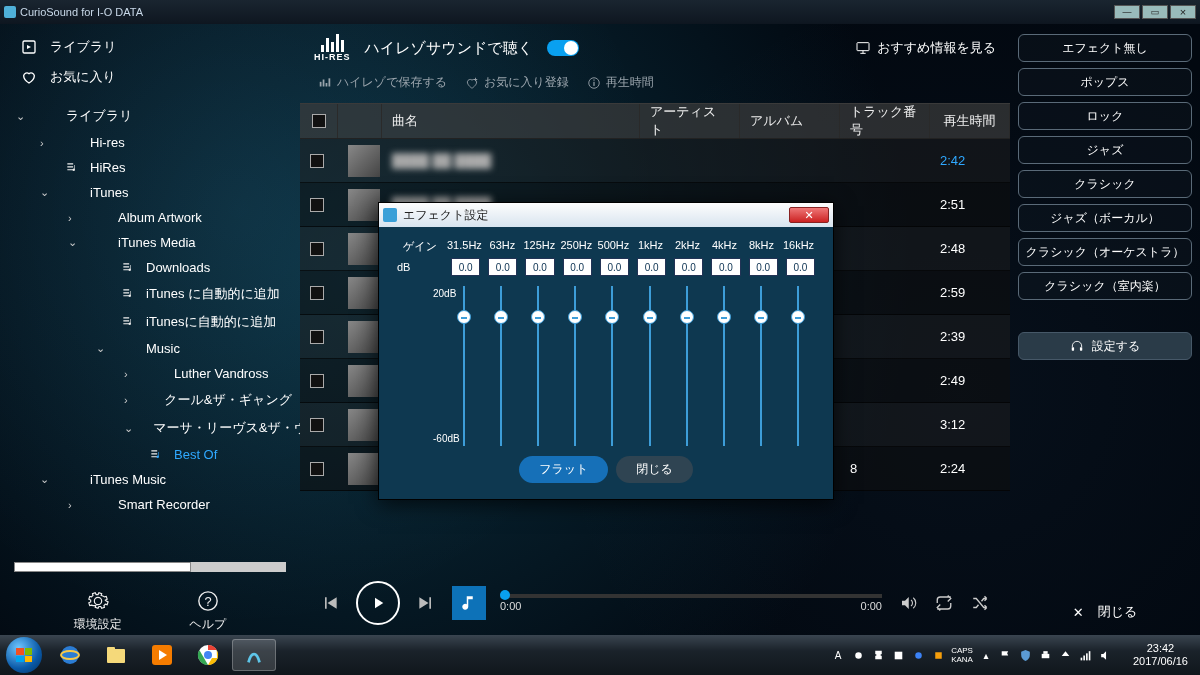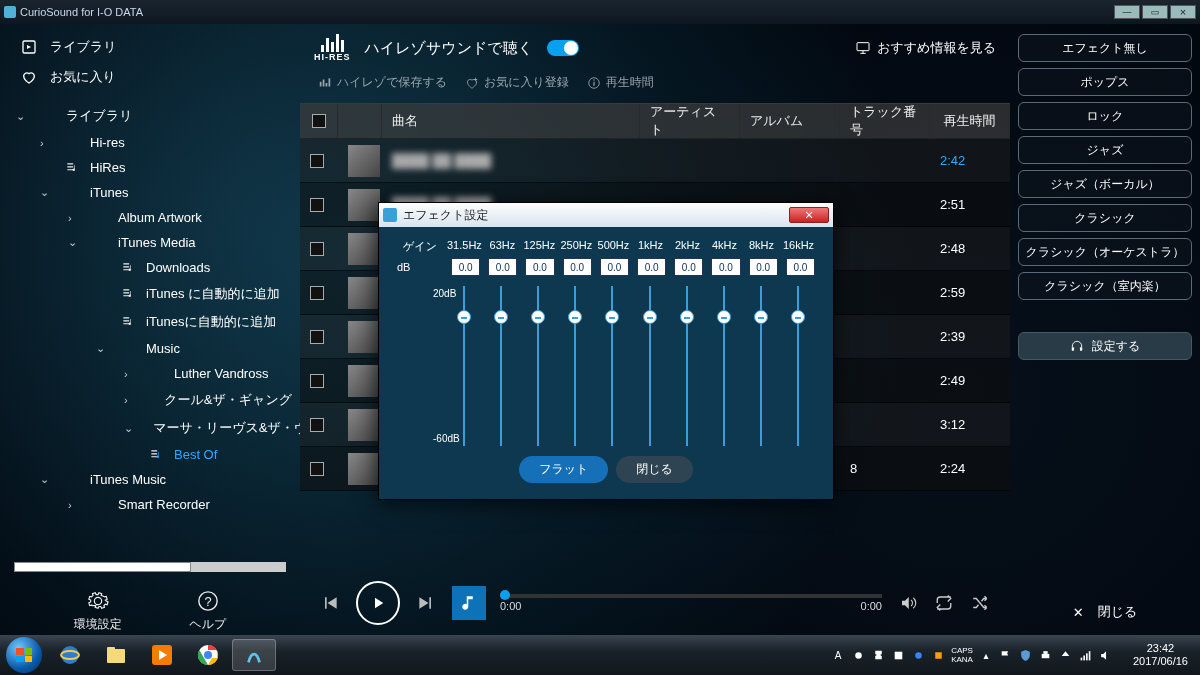--- a/index.html
+++ b/index.html
@@ -467,22 +467,22 @@
         </div>
       </div>
   </div>
 
   <div class="rightpanel">
     <div id="ef-list">
         <div class="ef-btn" style="margin-bottom: 6px;">エフェクト無し</div>
         <div class="ef-btn" style="margin-bottom: 6px;">ポップス</div>
         <div class="ef-btn" style="margin-bottom: 6px;">ロック</div>
         <div class="ef-btn" style="margin-bottom: 6px;">ジャズ</div>
+        <div class="ef-btn" style="margin-bottom: 6px;">クラシック</div>
         <div class="ef-btn" style="margin-bottom: 6px;">ジャズ（ボーカル）</div>
-        <div class="ef-btn" style="margin-bottom: 6px;">クラシック</div>
         <div class="ef-btn" style="margin-bottom: 6px;">クラシック（オーケストラ）</div>
         <div class="ef-btn" style="margin-bottom: 6px;">クラシック（室内楽）</div>
       </div>
     <div style="height:14px"></div>
     <div class="ef-btn secondary">
       <svg viewBox="0 0 24 24">
           <path d="M4 14v-2a8 8 0 0 1 16 0v2" fill="none" stroke="#fff" stroke-width="1.5"></path>
           <rect x="3" y="14" width="4" height="6" rx="1"></rect>
           <rect x="17" y="14" width="4" height="6" rx="1"></rect>
         </svg>

